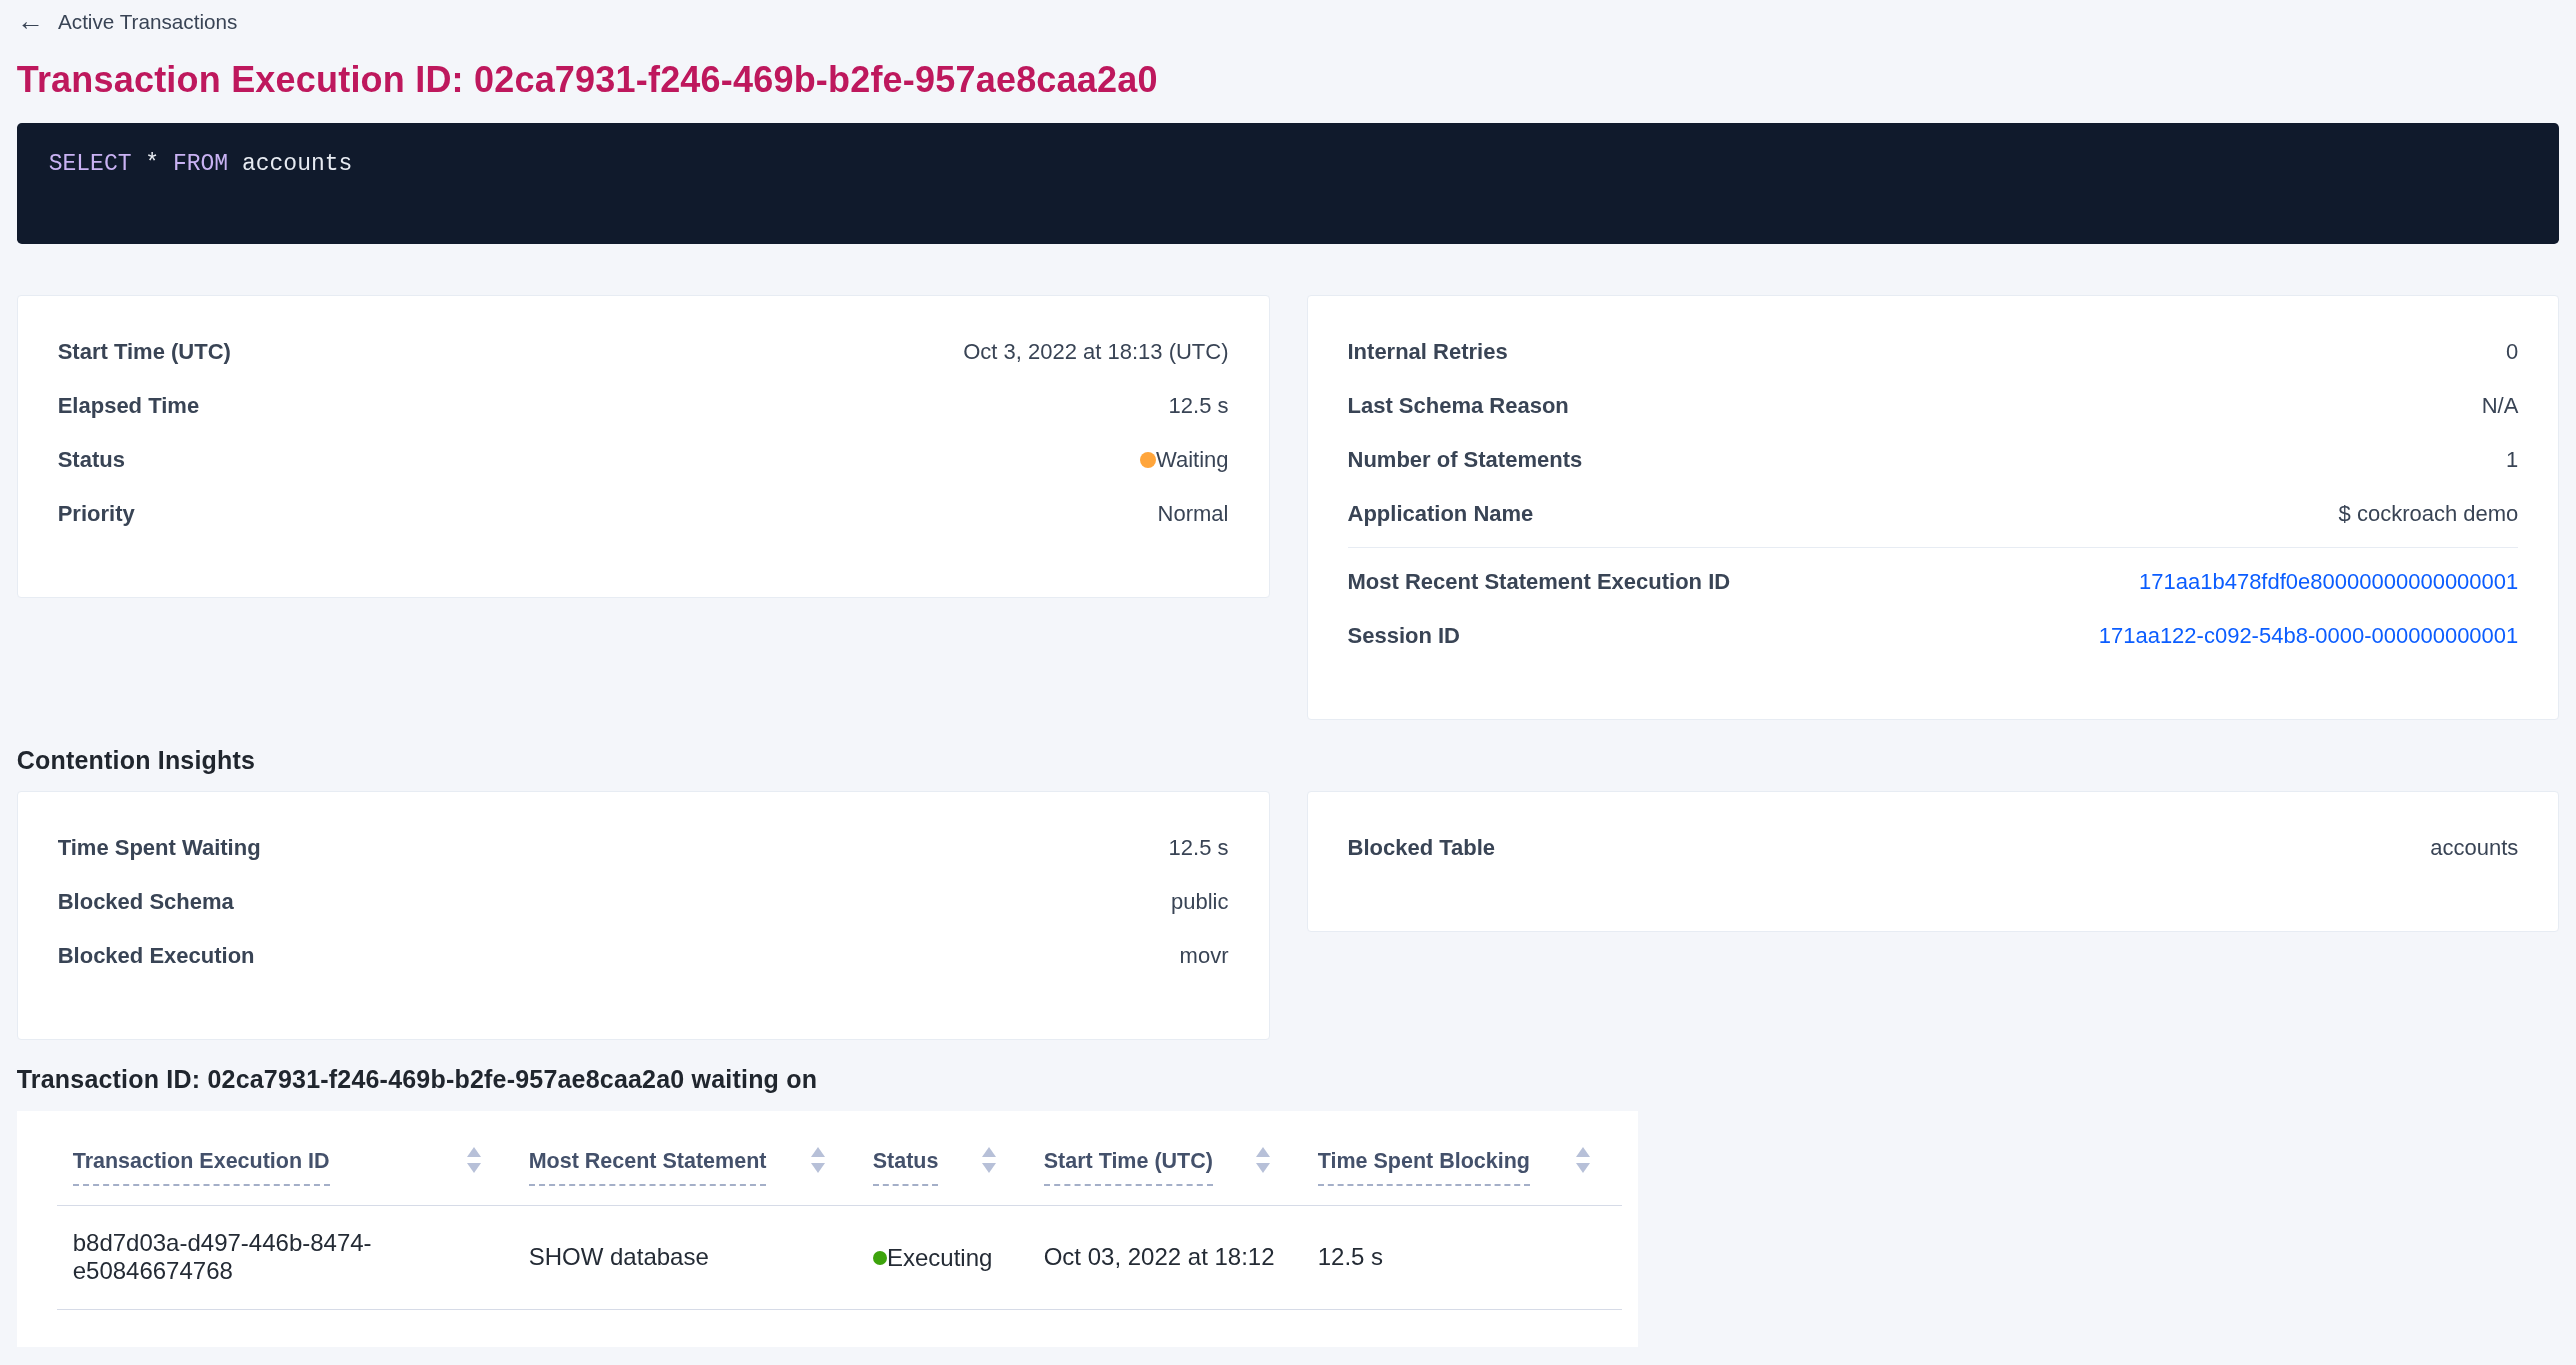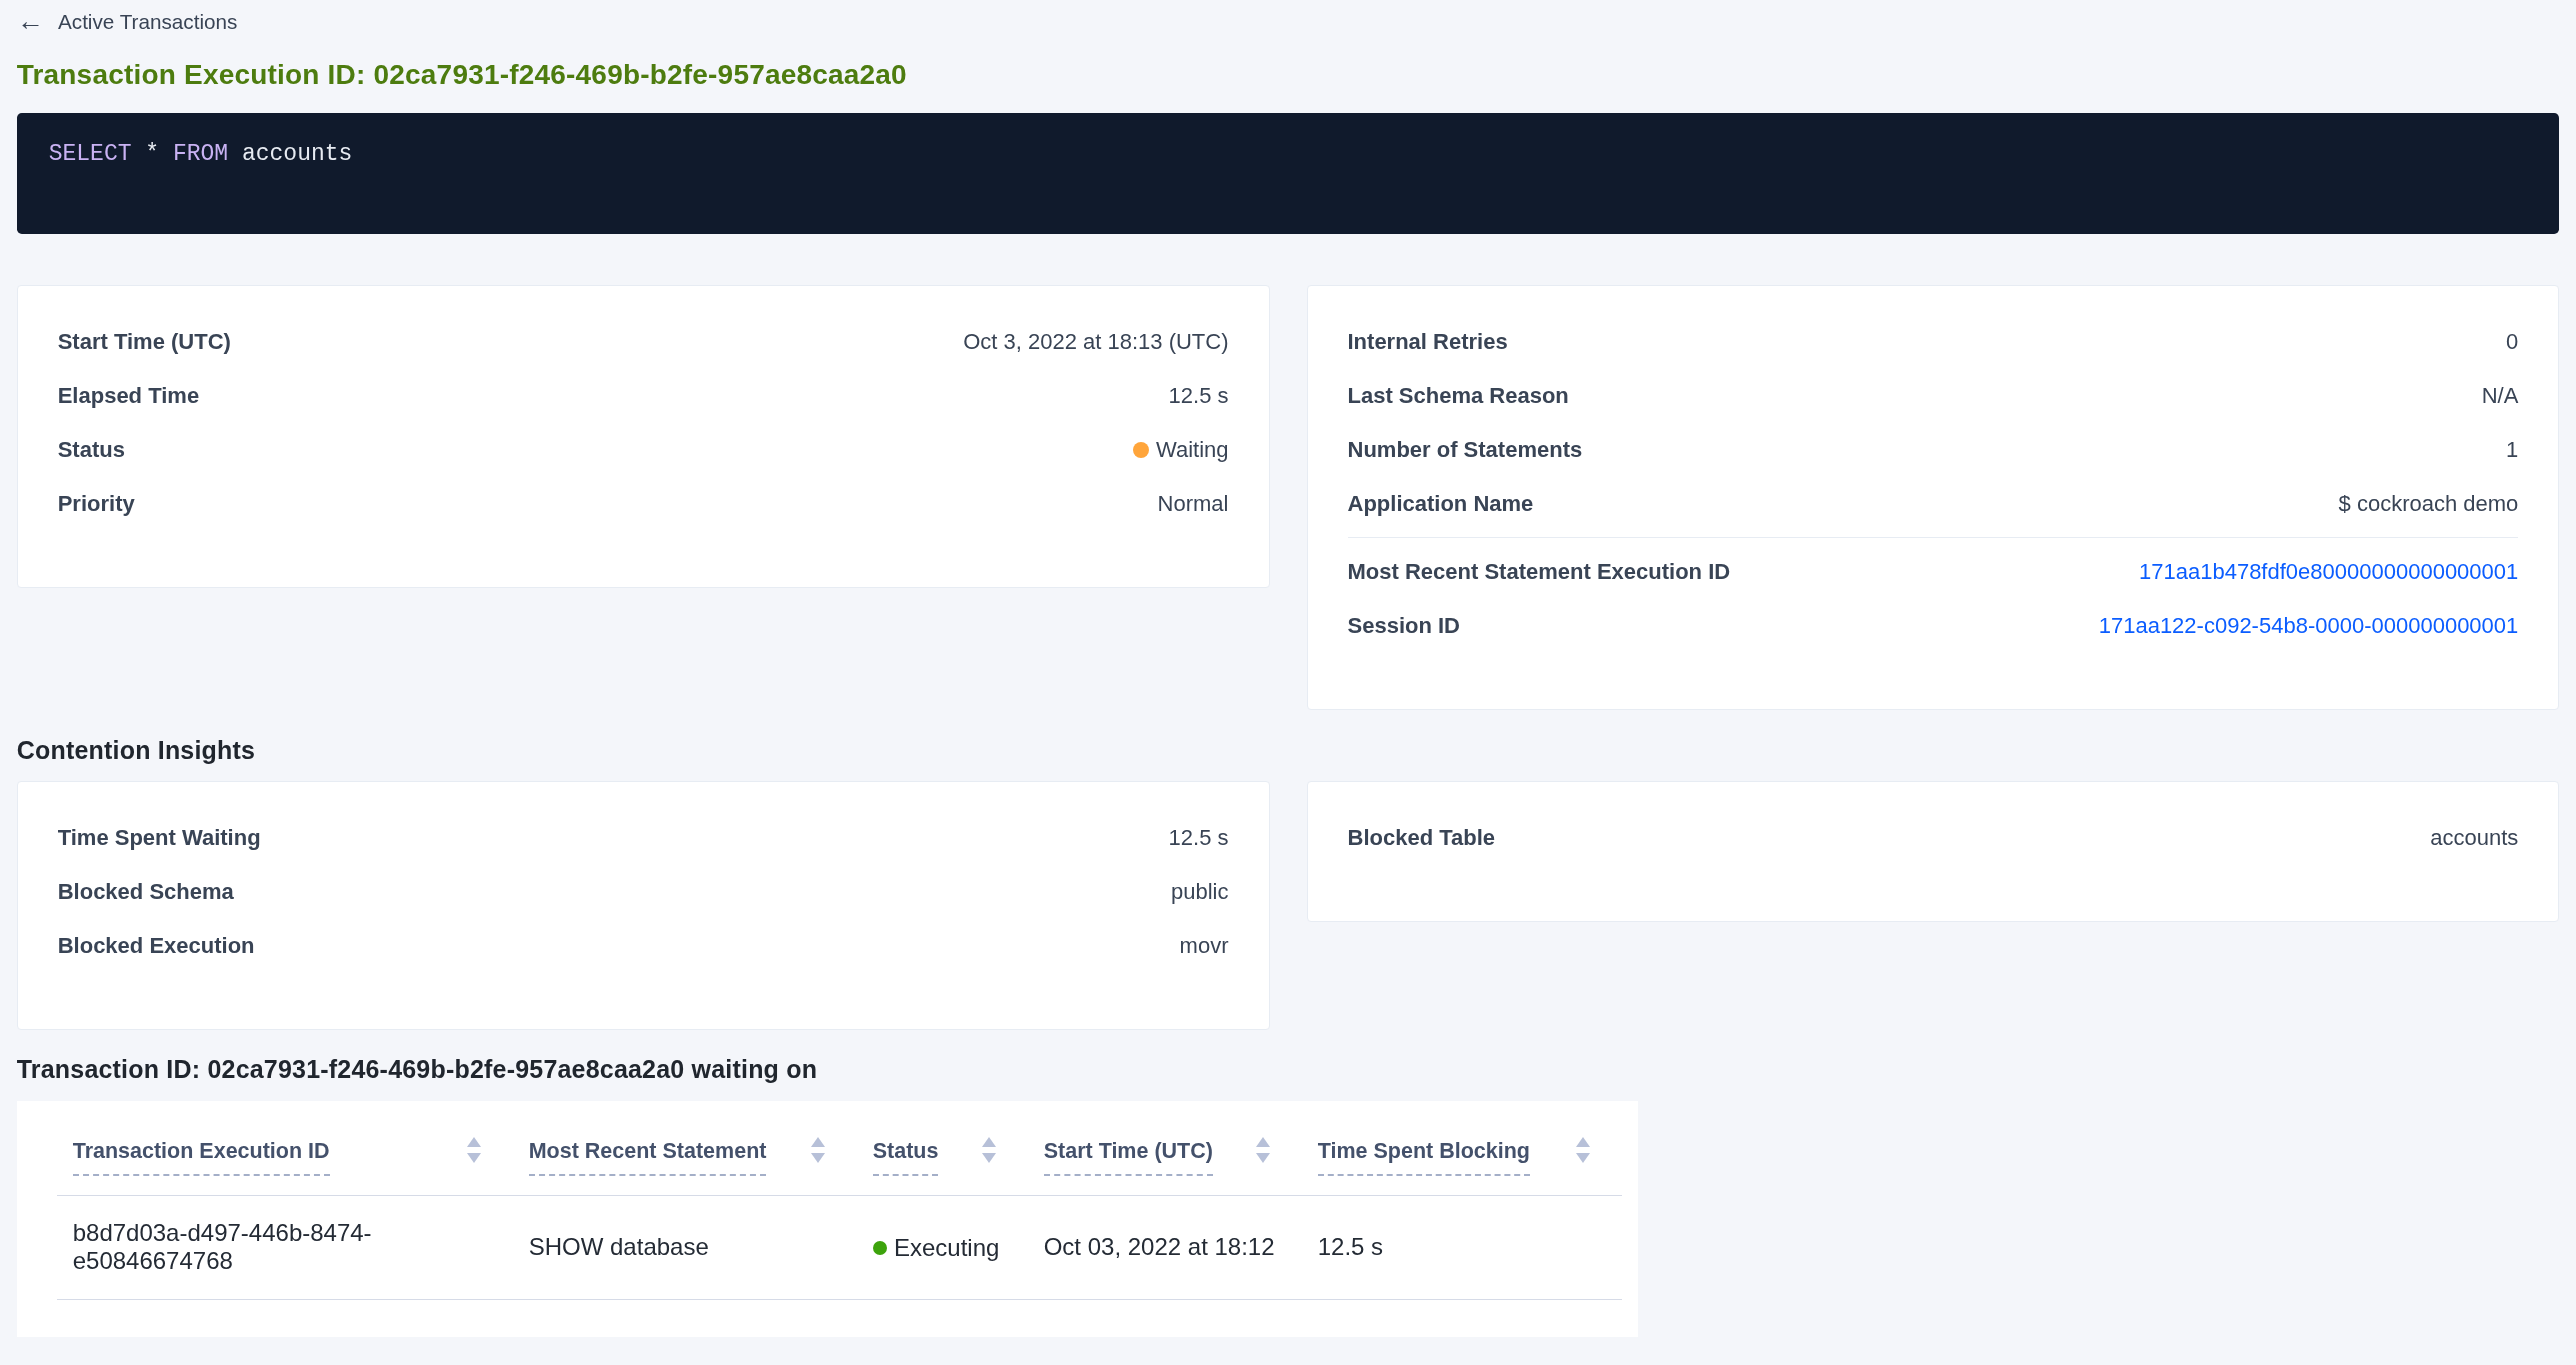--- a/index.html
+++ b/index.html
@@ -15,22 +15,22 @@
   
   .back {
     display: inline-flex; align-items: center; gap: 14.3px;
     margin-top: 8px; font-size: 20.7px; color: #394455;
     text-decoration: none; cursor: pointer;
   }
   .back .arrow { font-size: 27px; line-height: 1; color: #394455; }
 
   
   h1.title {
-    margin-top: 24px; font-size: 28px; font-weight: bold;
-    color: #4d7c0f; letter-spacing: 0.2px;
+    margin-top: 24px; font-size: 36px; font-weight: bold;
+    color: #be185d; letter-spacing: 0.2px;
   }
 
   
   .sqlbox {
     margin-top: 22px; height: 121px; border-radius: 4.8px;
     background: #101a2c; padding: 27px 32px;
   }
   .sqlbox code {
     font-family: "Liberation Mono", "DejaVu Sans Mono", monospace;
     font-size: 23px; line-height: 1.25; white-space: pre; color: #e7ebf2;
@@ -45,21 +45,21 @@
   }
   .crow {
     display: flex; justify-content: space-between; align-items: center;
     height: 54px; font-size: 22px;
   }
   .crow .lbl { font-weight: bold; color: #394455; }
   .crow .val { color: #394455; text-align: right; }
   .crow .val.link { color: #0b5dff; cursor: pointer; text-decoration: none; }
   .divider { border: none; border-top: 1.6px solid #e7ecf3; margin: 6.4px 0; }
 
-  .statusval { display: inline-flex; align-items: center; gap: 7px; }
+  .statusval { display: inline-flex; align-items: center; gap: 0; }
   .dot { display: inline-block; border-radius: 50%; }
   .dot-waiting { width: 16px; height: 16px; background: #ffa53b; }
   .dot-executing { width: 14.3px; height: 14.3px; background: #3da30c; }
 
   
   h2.section {
     font-size: 25px; font-weight: bold; color: #20262e; letter-spacing: 0.2px;
   }
   h2.contention-h { margin-top: 26px; }
   h2.waiting-h { margin-top: 25px; }

